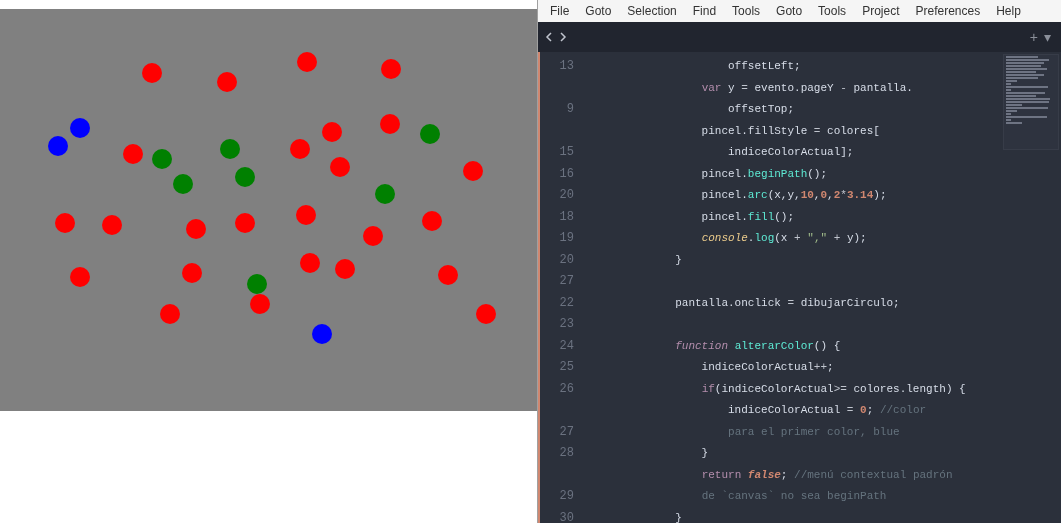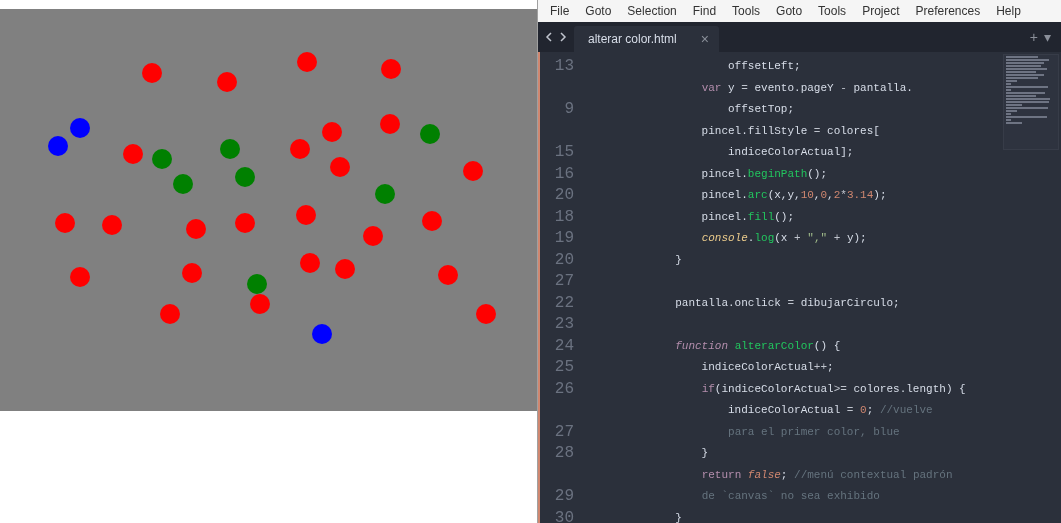--- a/index.html
+++ b/index.html
@@ -11,30 +11,30 @@
   .right-pane { flex: 1; height: 100%; background: #2b303b; display: flex; flex-direction: column; border-left: 1px solid #a0a0a0; }
   .menubar { height: 22px; background: #f5f5f5; display: flex; align-items: center; padding: 0 4px; gap: 0; font-size: 12px; color: #333; }
   .menubar span { padding: 2px 8px; cursor: default; }
   .tabbar { height: 30px; background: #21252f; display: flex; align-items: center; }
   .nav-arrows { display: flex; align-items: center; padding: 0 6px; gap: 4px; }
   .nav-arrows svg { width: 10px; height: 10px; }
   .tab { background: #2b303b; height: 26px; display: flex; align-items: center; padding: 0 10px 0 14px; color: #d8dee9; font-size: 12px; gap: 24px; border-top-left-radius: 3px; border-top-right-radius: 3px; margin-top: 4px; }
   .tab .close { color: #8a8f99; font-size: 14px; line-height: 1; }
   .tab-right { margin-left: auto; display:flex; align-items:center; gap:6px; padding-right:10px; color:#8a8f99; font-size:14px;}
   .editor-area { flex: 1; display: flex; position: relative; background: #2b303b; overflow: hidden; }
-  .gutter { width: 50px; background: #2b303b; border-right: 0; padding-top: 4px; text-align: right; color: #6b7280; font-family: Consolas, "Courier New", monospace; font-size: 16px; line-height: 21.5px; padding-right: 14px; position:relative;}
+  .gutter { width: 50px; background: #2b303b; border-right: 0; padding-top: 4px; text-align: right; color: #6b7280; font-family: Consolas, "Courier New", monospace; font-size: 12px; line-height: 21.5px; padding-right: 14px; position:relative;}
   .gutter::before { content:""; position:absolute; left:0; top:0; bottom:0; width:2px; background:#d08770;}
   .code { flex: 1; padding-top: 4px; font-family: Consolas, "Courier New", monospace; font-size: 11px; line-height: 21.5px; color: #d8dee9; white-space: pre; padding-left: 8px; }
   .minimap { position: absolute; top: 2px; right: 2px; width: 56px; height: 96px; background: #2f3440; border: 1px solid #3a3f4b; opacity: 0.85; overflow:hidden;}
   .minimap .ml { height:2px; margin:1px 2px; background:#7a8190;}
   
   .kw  { color: #b48ead; }         
   .kw2 { color: #b48ead; font-style: italic; font-family: Liberation Mono, monospace; }
-  .fn  { color: #22c55e; }         
-  .num { color: #d08770; }         
+  .fn  { color: #5eead4; }         
+  .num { color: #d08770; font-weight: bold; }         
   .str { color: #a3be8c; }
   .com { color: #65737e; }         
   .op  { color: #c0c5ce; }
   .cns { color: #ebcb8b; font-style: italic; }
 </style>
 </head>
 <body>
 
 <div class="root">
 
@@ -99,24 +99,20 @@
           <svg viewBox="0 0 10 10">
               <path d="M7 1 L3 5 L7 9" stroke="#c0c5ce" stroke-width="1.5" fill="none"></path>
             </svg>
         </span>
         <span>
           <svg viewBox="0 0 10 10">
               <path d="M3 1 L7 5 L3 9" stroke="#c0c5ce" stroke-width="1.5" fill="none"></path>
             </svg>
         </span>
       </div>
-      <div class="tab">
-        <span>alterar color.html</span>
-        <span class="close">×</span>
-      </div>
       <div class="tab-right">
         <span>+</span>
         <span>▾</span>
       </div>
     </div>
 
     <div class="editor-area">
       <div class="gutter" id="gutter">
           <div>13</div>
           <div>&nbsp;</div>
@@ -150,25 +146,25 @@
                 pincel.<span class="fn">arc</span>(x,y,<span class="num">10</span>,<span class="num">0</span>,<span class="num">2</span><span class="op">*</span><span class="num">3.14</span>);
                 pincel.<span class="fn">fill</span>();
                 <span class="cns">console</span>.<span class="fn">log</span>(x <span class="op">+</span><span class="str"> "," </span><span class="op">+</span> y);
             }
 
             pantalla.onclick <span class="op">=</span> dibujarCirculo;
 
             <span class="kw2">function</span> <span class="fn">alterarColor</span>() {
                 indiceColorActual<span class="op">++</span>;
                 <span class="kw">if</span>(indiceColorActual<span class="op">&gt;=</span> colores.length) {
-                    indiceColorActual <span class="op">=</span> <span class="num">0</span>; <span class="com">//vuelve</span>
+                    indiceColorActual <span class="op">=</span> <span class="num">0</span>; <span class="com">//color</span>
                     <span class="com">para el primer color, blue</span>
                 }
                 <span class="kw">return</span> <span class="num" style="font-style:italic">false</span>; <span class="com">//menú contextual padrón</span>
-                <span class="com">de `canvas` no sea exhibido</span>
+                <span class="com">de `canvas` no sea beginPath</span>
             }
 
             pantalla.oncontextmenu  alterarColor;
 
 &gt;</div>
       <div class="minimap">
         <div class="ml" style="width:60%"></div>
           <div class="ml" style="width:80%"></div>
           <div class="ml" style="width:70%"></div>
         <div class="ml" style="width:65%"></div>

